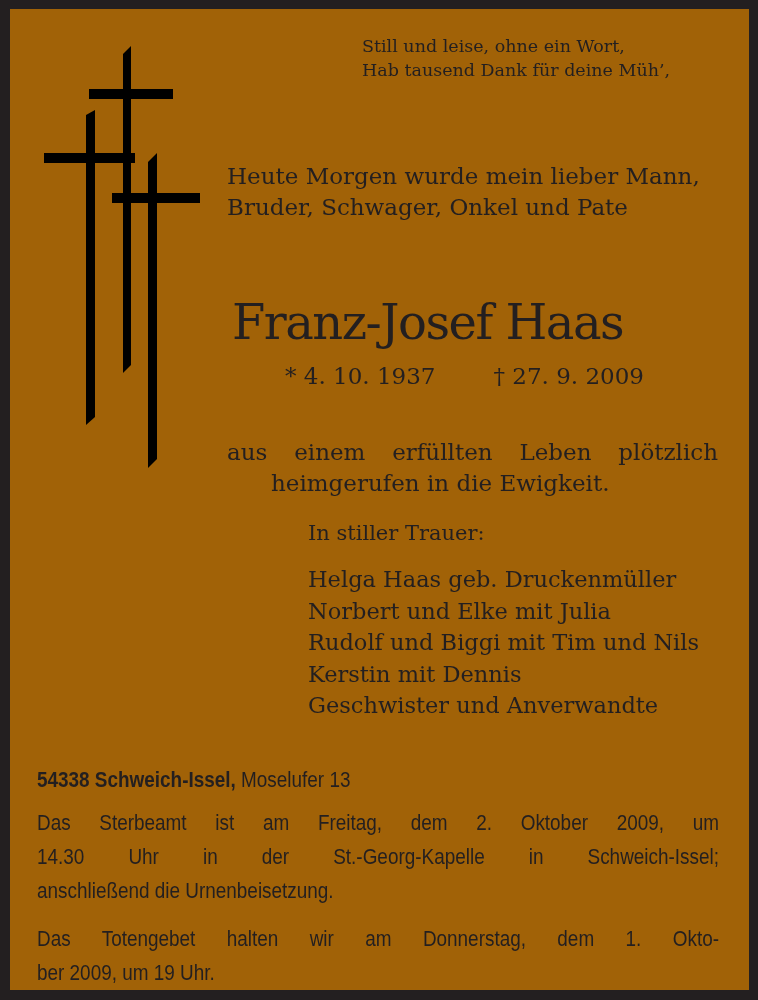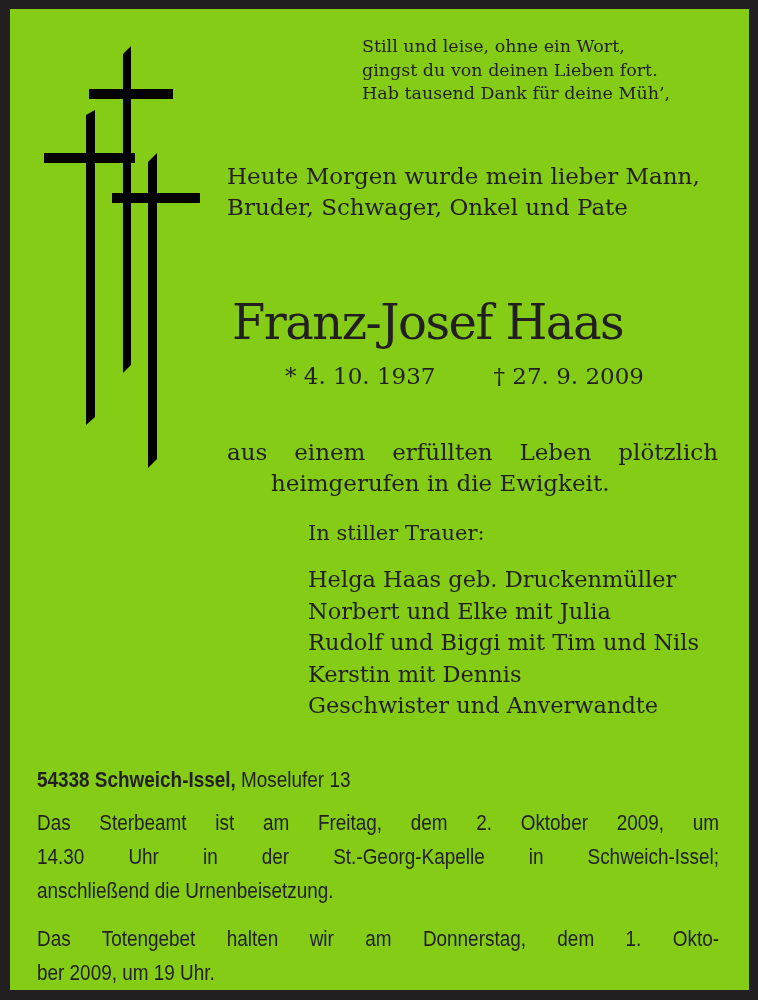--- a/index.html
+++ b/index.html
@@ -8,21 +8,21 @@
     background: #231f20;
     position: relative;
     overflow: hidden;
     font-family: "DejaVu Serif", "Liberation Serif", serif;
     color: #231f20;
   }
   .sheet {
     position: absolute;
     left: 10px; top: 9px;
     width: 739px; height: 981px;
-    background: #84cc16;
+    background: #a16207;
   }
   .crosses { position: absolute; left: 0; top: 0; width: 230px; height: 480px; }
   .abs { position: absolute; white-space: nowrap; }
   .poem {
     left: 352px; top: 26px;
     font-size: 17.5px; line-height: 23.5px;
   }
   .intro {
     left: 217px; top: 152px; width: 491px;
     font-size: 23px; line-height: 30.5px;
@@ -93,21 +93,20 @@
 
     <polygon points="76,106 85,101 85,408 76,416" fill="#000"></polygon>
     <rect x="34" y="144" width="91" height="10" fill="#000"></rect>
 
     <polygon points="138,153 147,144 147,450 138,459" fill="#000"></polygon>
     <rect x="102" y="184" width="88" height="10" fill="#000"></rect>
   </svg>
 
   <div class="abs poem">
     <div>Still und leise, ohne ein Wort,</div>
-    <div>gingst du von deinen Lieben fort.</div>
     <div>Hab tausend Dank für deine Müh’,</div>
   </div>
 
   <div class="abs intro">
     <span class="ln">Heute Morgen wurde mein lieber Mann,</span>
     <span class="ln">Bruder, Schwager, Onkel und Pate</span>
   </div>
 
   <div class="abs name">Franz-Josef Haas</div>
 

